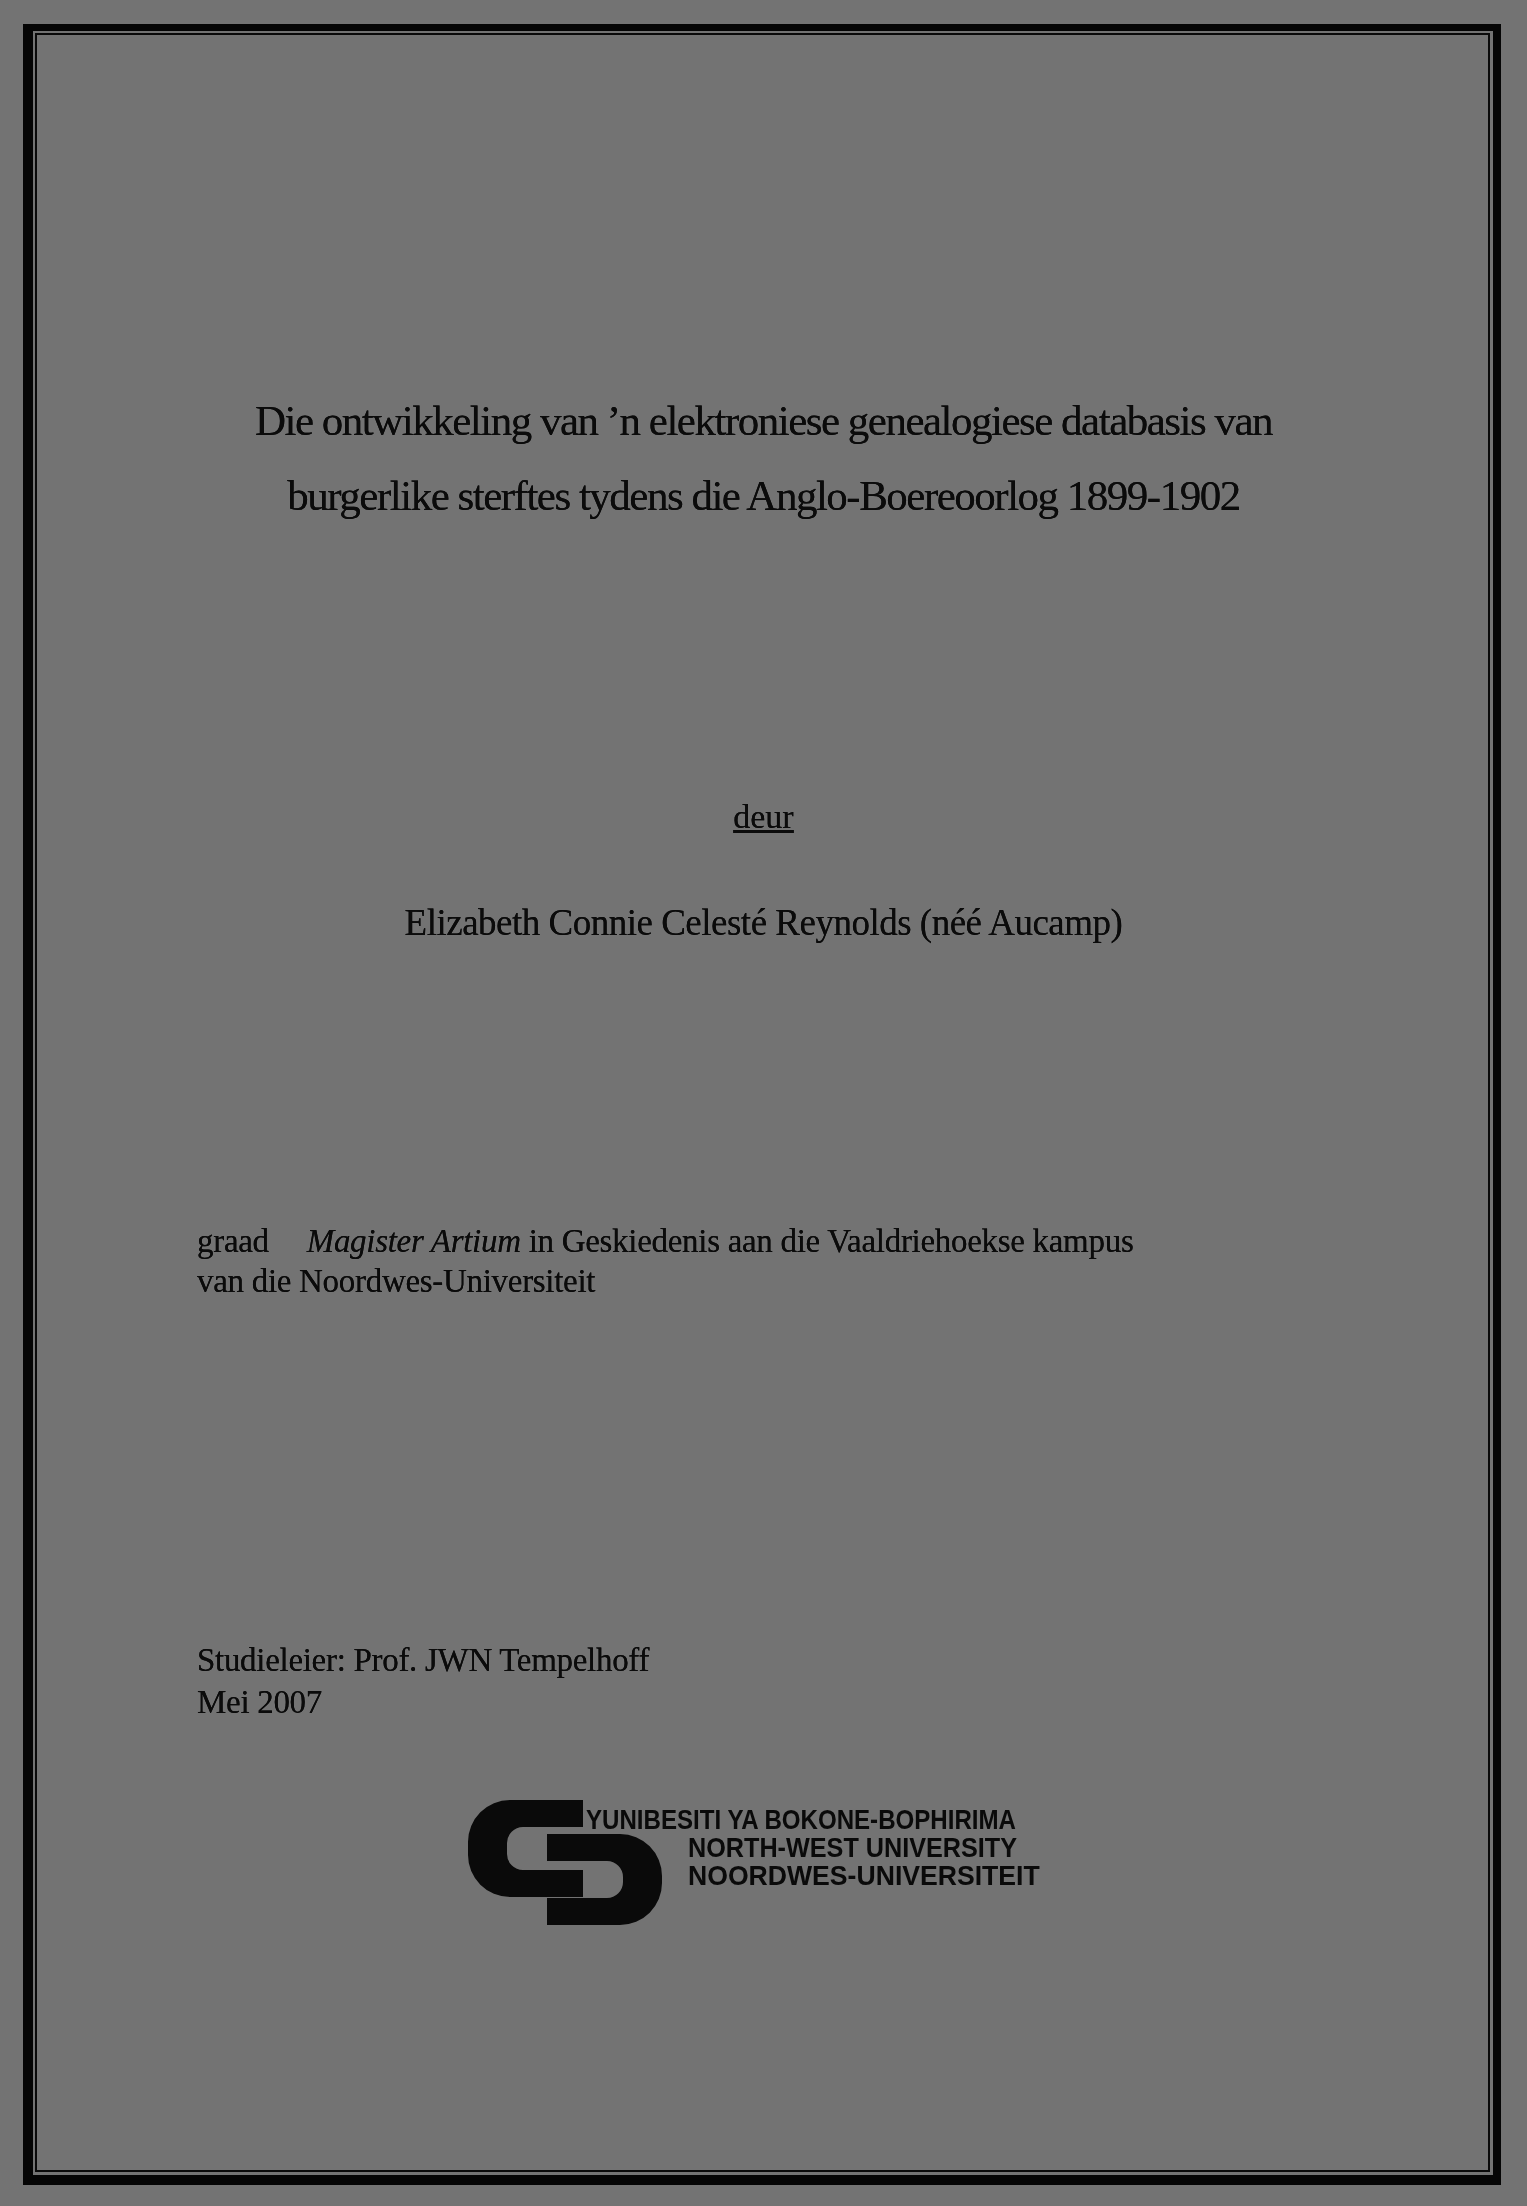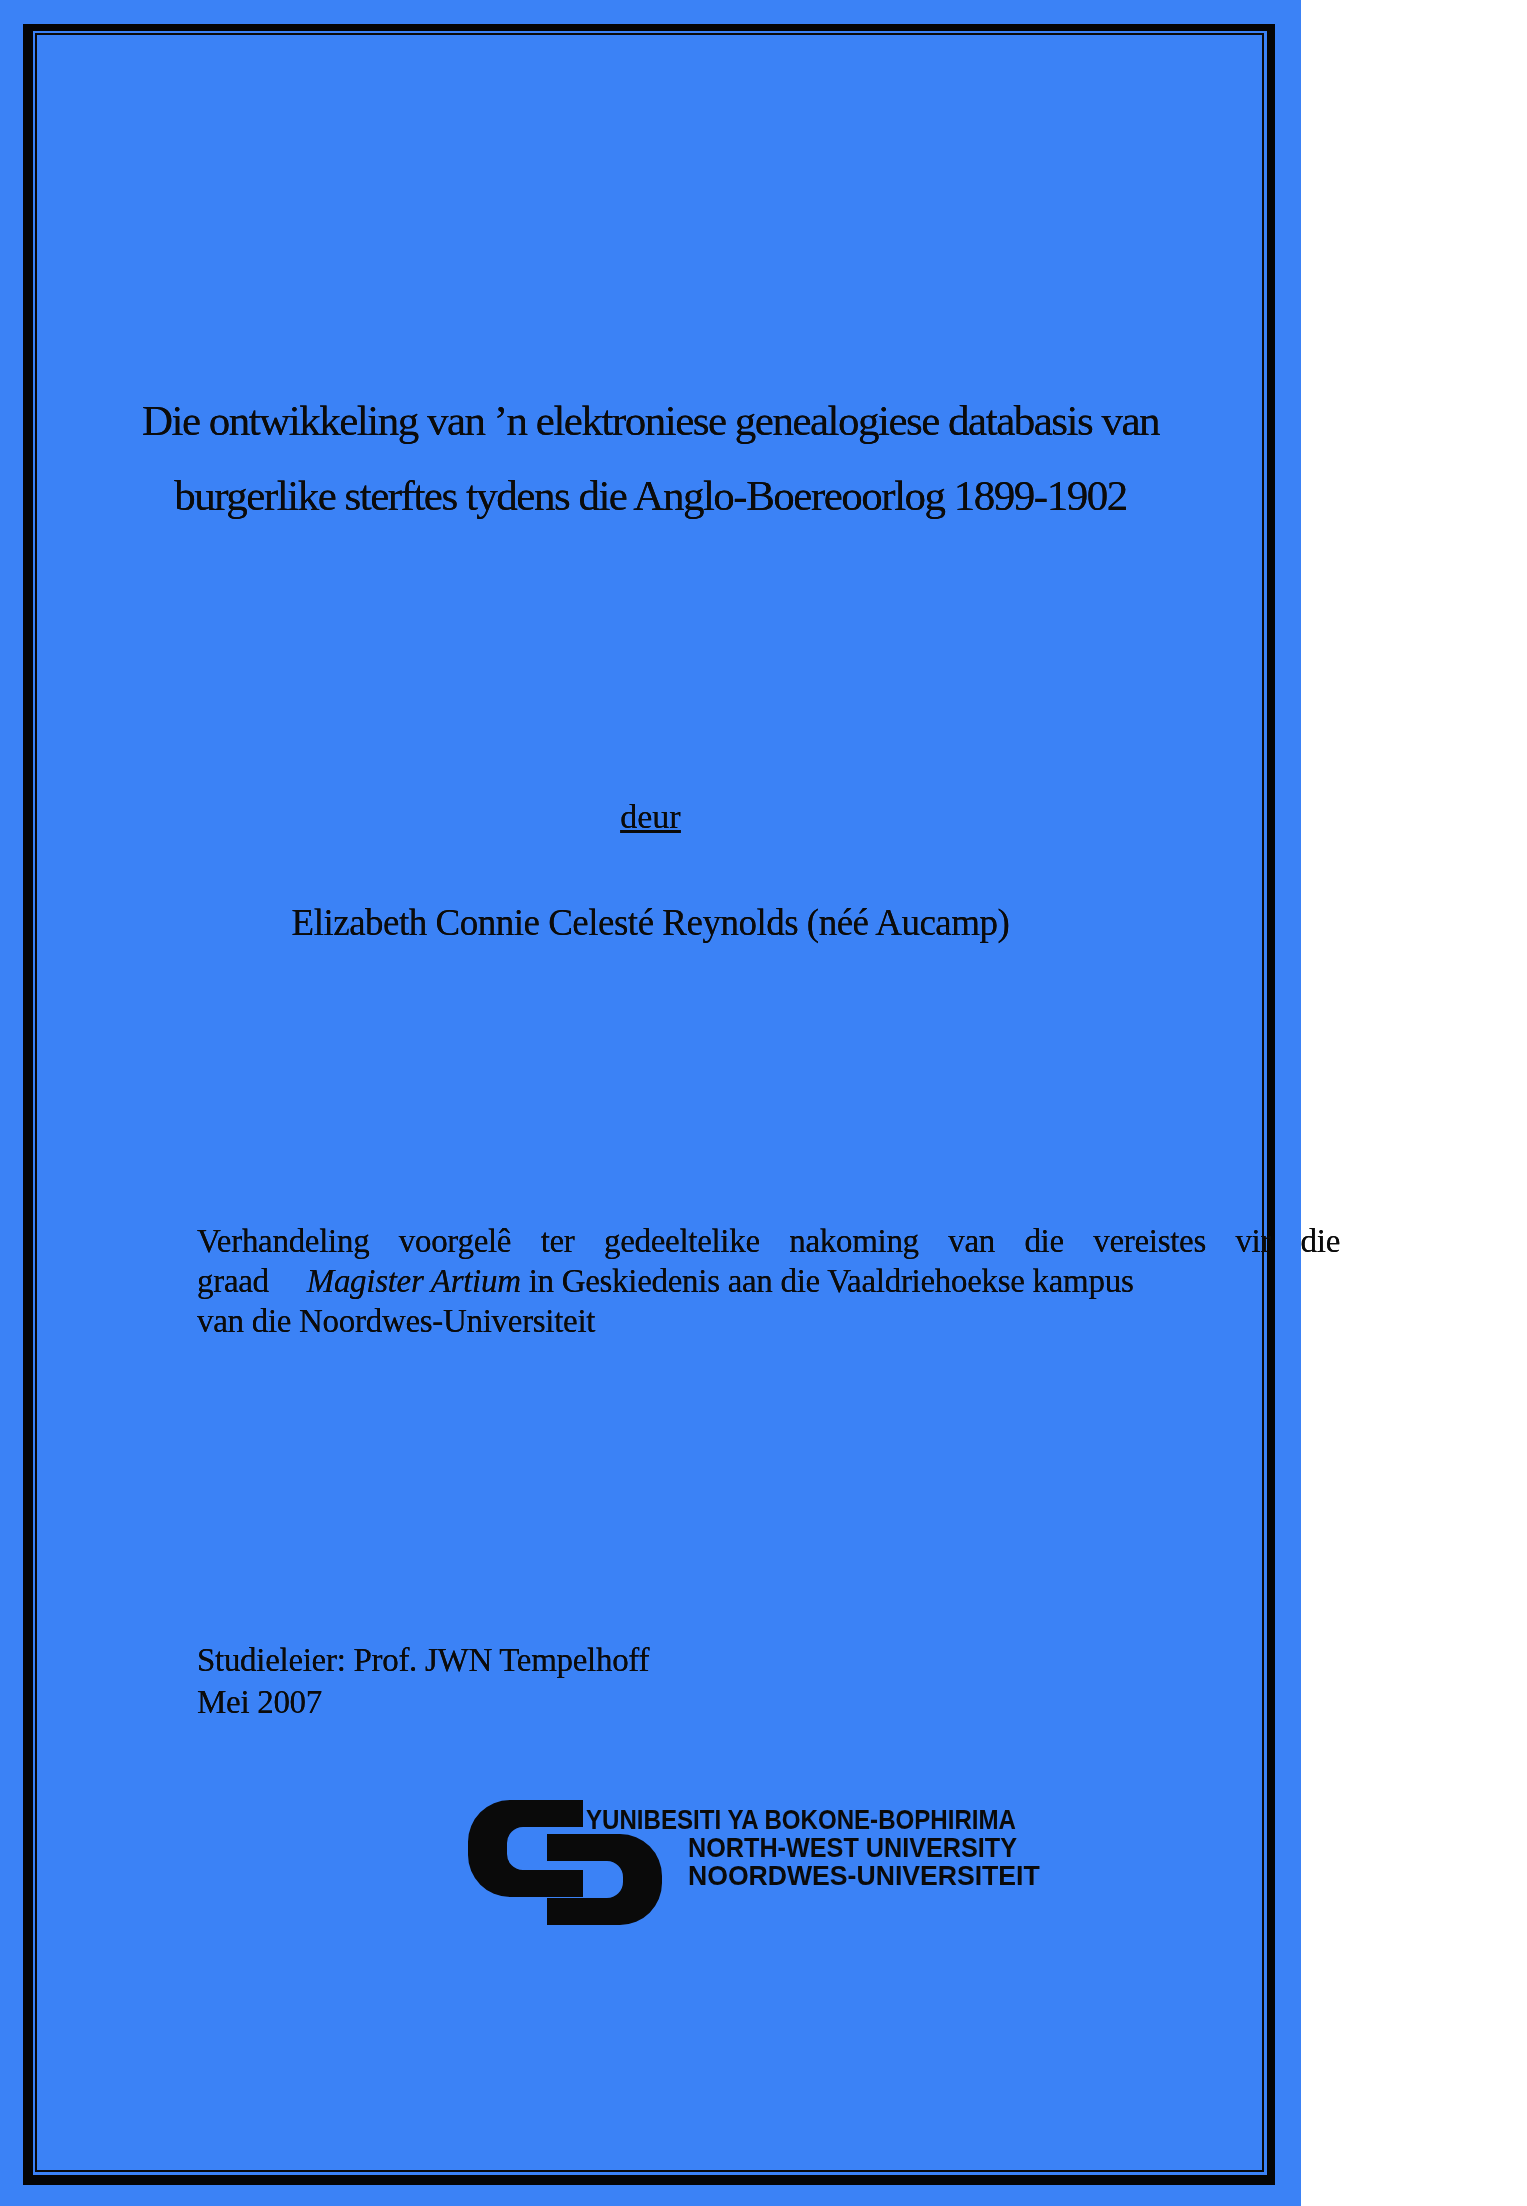--- a/index.html
+++ b/index.html
@@ -7,23 +7,23 @@
     padding: 0;
     width: 1527px;
     height: 2206px;
     background: #ffffff;
     overflow: hidden;
     font-family: "Liberation Serif", serif;
     color: #0b0b0b;
   }
   .page {
     position: relative;
-    width: 1301px;
+    width: 1527px;
     height: 2206px;
-    background: #3b82f6;
+    background: #737373;
   }
   
   .frame-outer {
     position: absolute;
     left: 23px; top: 24px; right: 26px; bottom: 21px;
     border-style: solid;
     border-color: #050505;
     border-width: 7px 8px 10px 10px;
   }
   .frame-inner {
@@ -103,21 +103,20 @@
 
   <div class="txt centered title-line" style="top: 399px;">Die ontwikkeling van ’n elektroniese genealogiese databasis van</div>
 
   <div class="txt centered title-line" style="top: 474px;">burgerlike sterftes tydens die Anglo-Boereoorlog 1899-1902</div>
 
   <div class="txt centered byline" style="top: 800px;">deur</div>
 
   <div class="txt centered author" style="top: 904px;">Elizabeth Connie Celesté Reynolds (néé Aucamp)</div>
 
   <div class="statement" style="top: 1221px;">
-    <div class="justified">Verhandeling voorgelê ter gedeeltelike nakoming van die vereistes vir die</div>
     <div><span>graad </span><i>Magister Artium</i><span> in Geskiedenis aan die Vaaldriehoekse kampus</span></div>
     <div>van die Noordwes-Universiteit</div>
   </div>
 
   <div class="supervisor-block" style="top: 1639px;">
     <div>Studieleier: Prof. JWN Tempelhoff</div>
     <div>Mei 2007</div>
   </div>
 
   <svg class="logo-mark" viewBox="0 0 220 145" aria-hidden="true">

